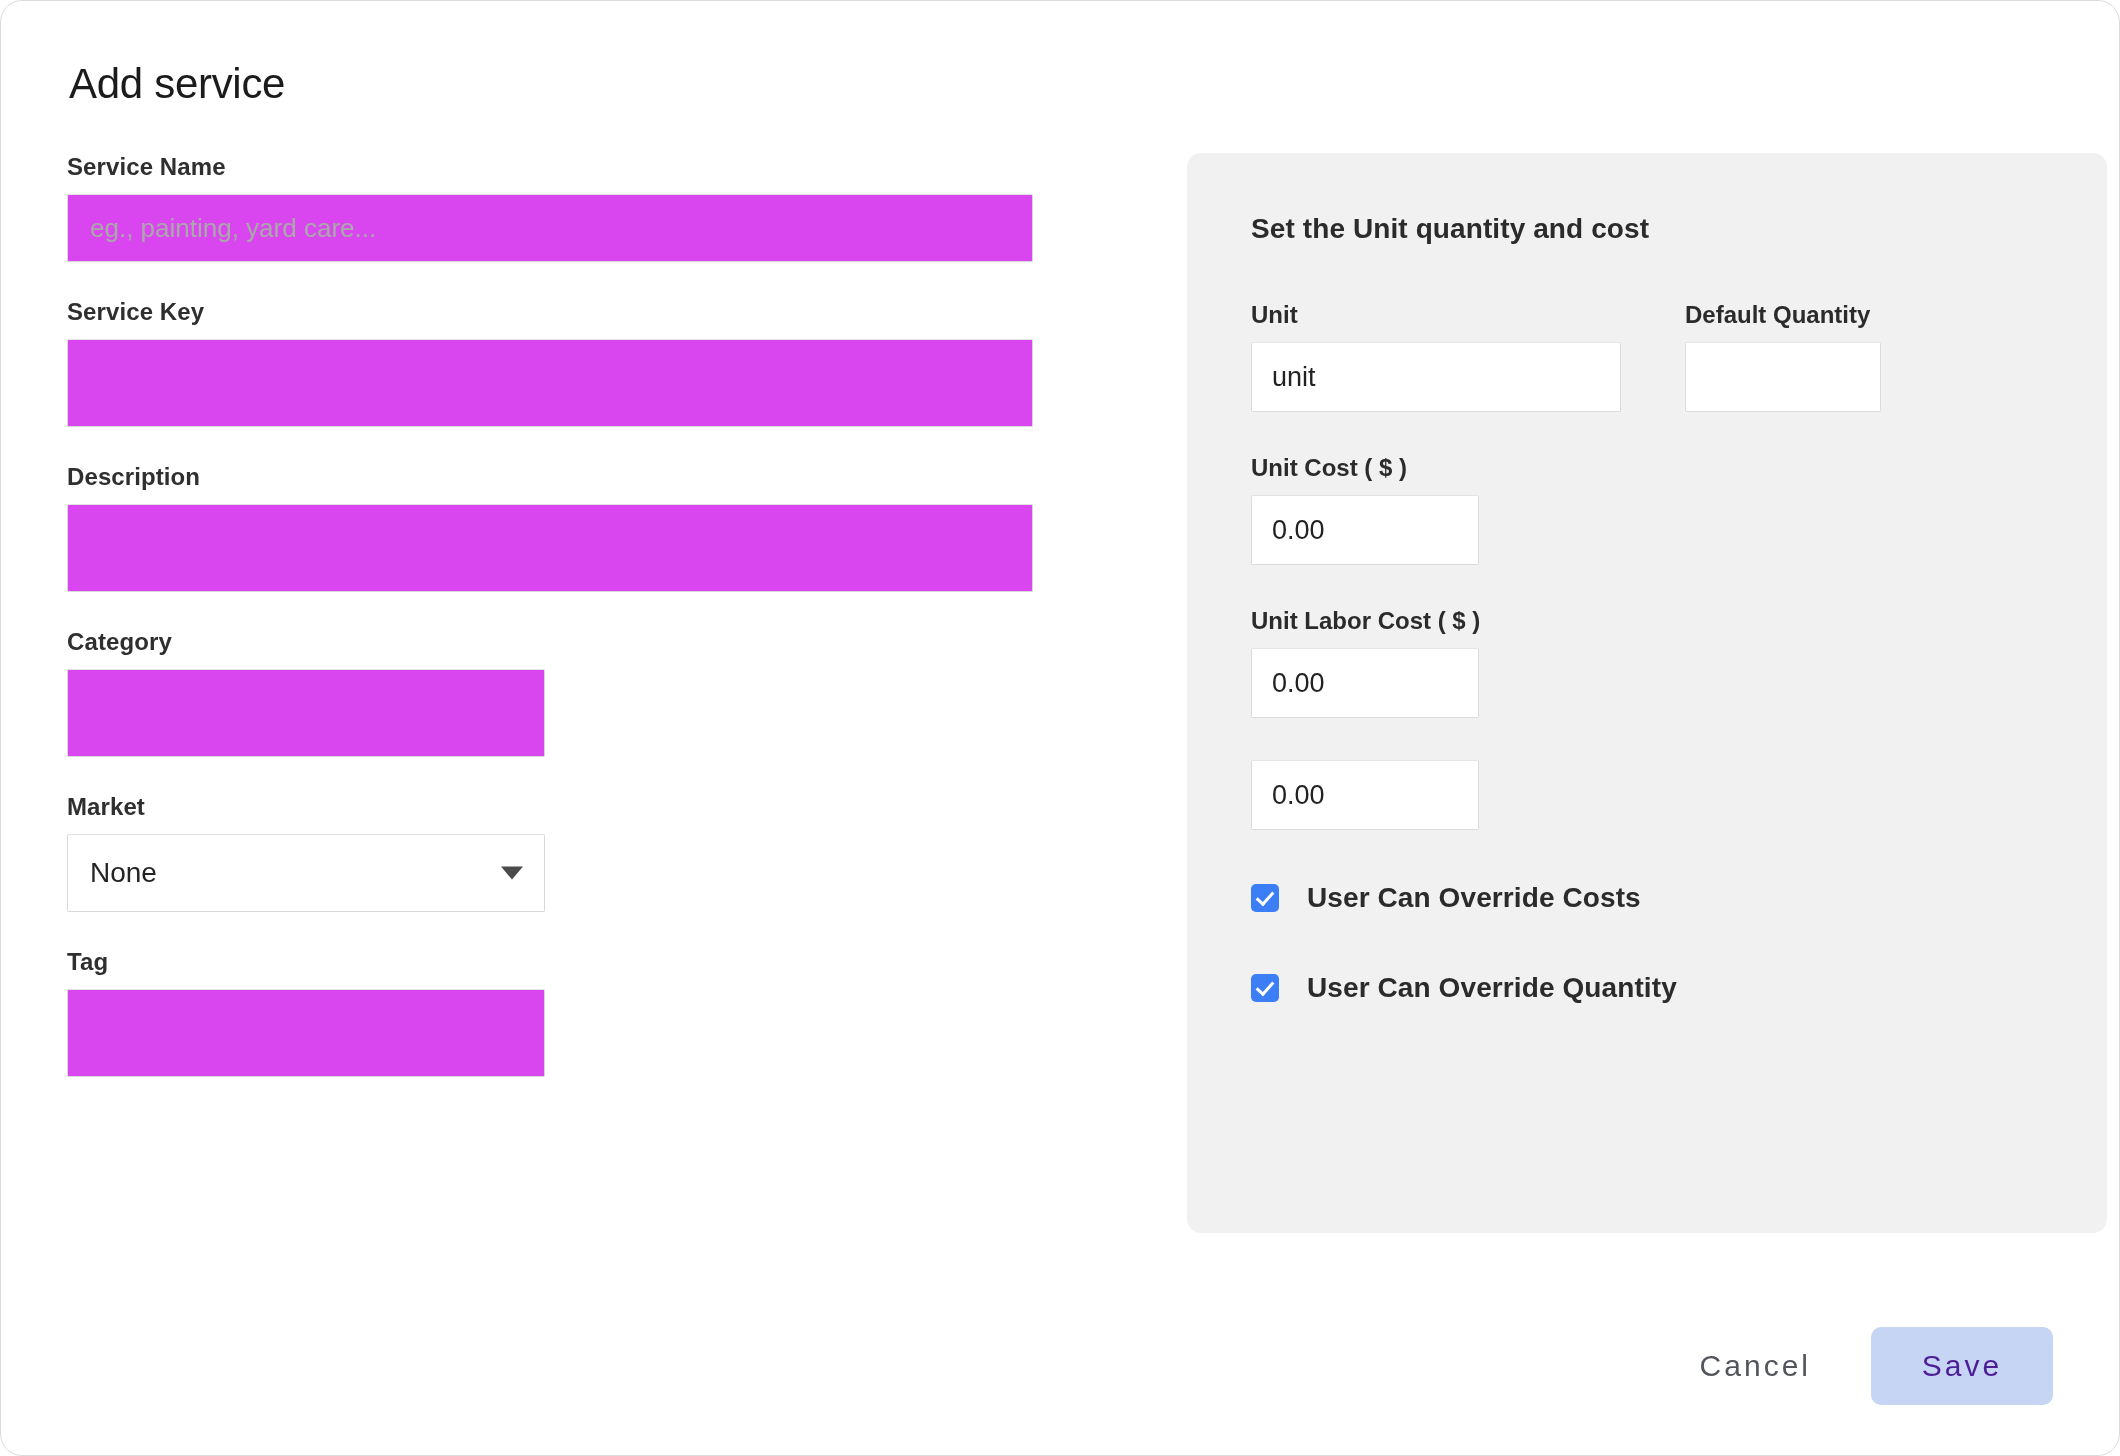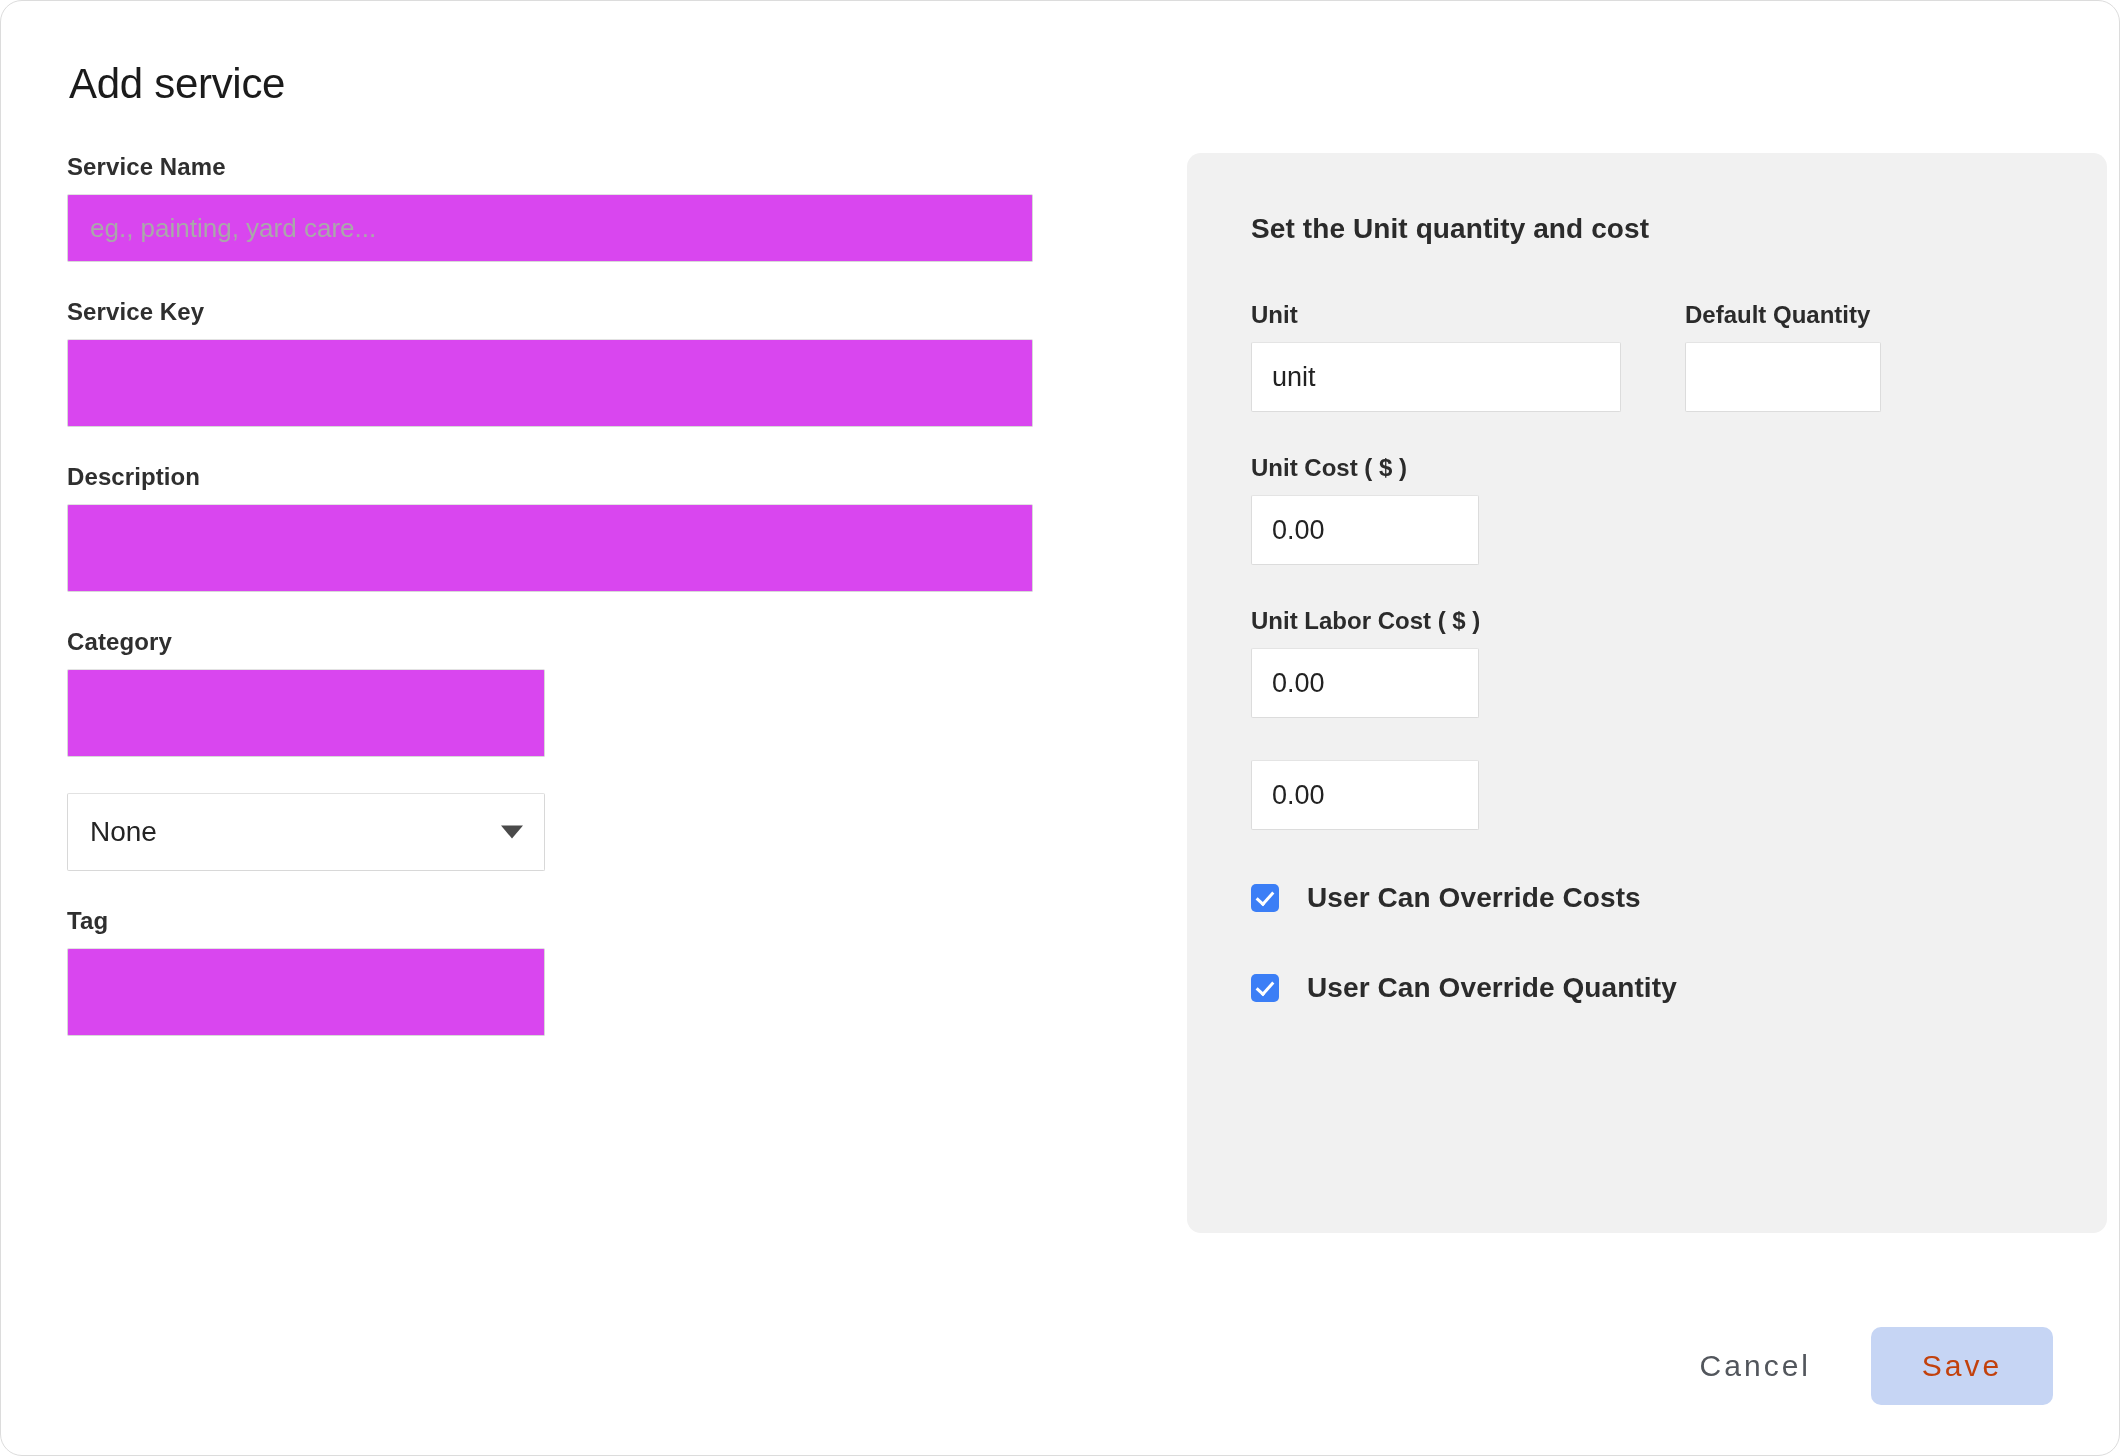--- a/index.html
+++ b/index.html
@@ -222,21 +222,21 @@
     padding: 10px 4px;
   }
   .btn-save {
     background: #c6d5f4;
     border: none;
     border-radius: 10px;
     width: 182px;
     height: 78px;
     font-family: "Liberation Sans", sans-serif;
     font-size: 30px;
-    color: #c2410c;
+    color: #4c1d95;
     letter-spacing: 3px;
     cursor: default;
   }
 </style>
 </head>
 <body>
 
 <div class="modal-card">
   <div class="modal-inner">
 
@@ -260,20 +260,21 @@
           <label class="field-label">Description</label>
           <input class="text-input input-wide input-tall" type="text" placeholder="" style="">
         </div>
 
         <div class="field">
           <label class="field-label">Category</label>
           <input class="text-input input-mid input-tall" type="text" placeholder="" style="">
         </div>
 
         <div class="field">
+          <label class="field-label">Market</label>
           <div class="select-wrap">
             <div class="select-box">None</div>
             <span class="select-caret"></span>
           </div>
         </div>
 
         <div class="field">
           <label class="field-label">Tag</label>
           <input class="text-input input-mid input-tall" type="text" placeholder="" style="">
         </div>

